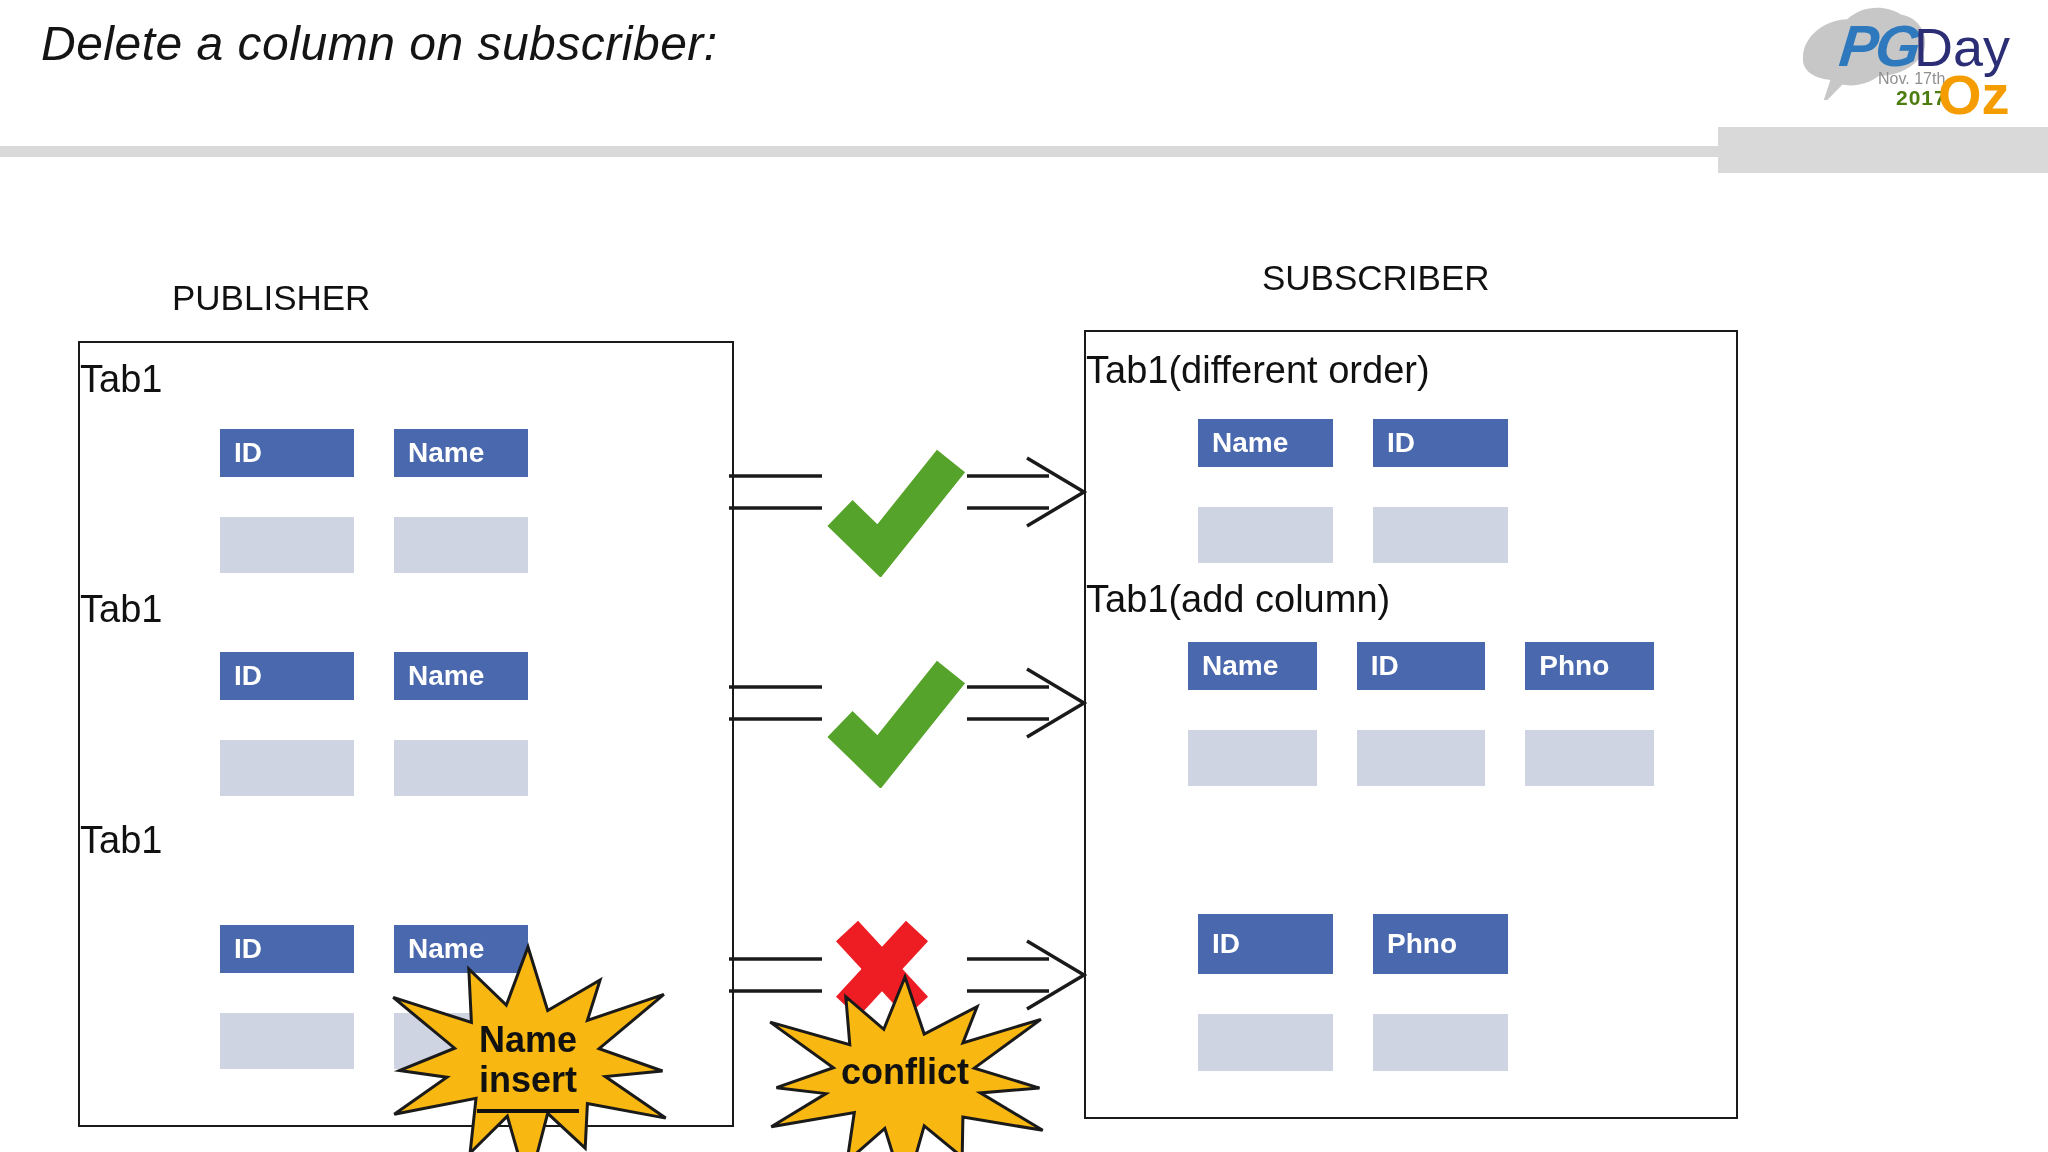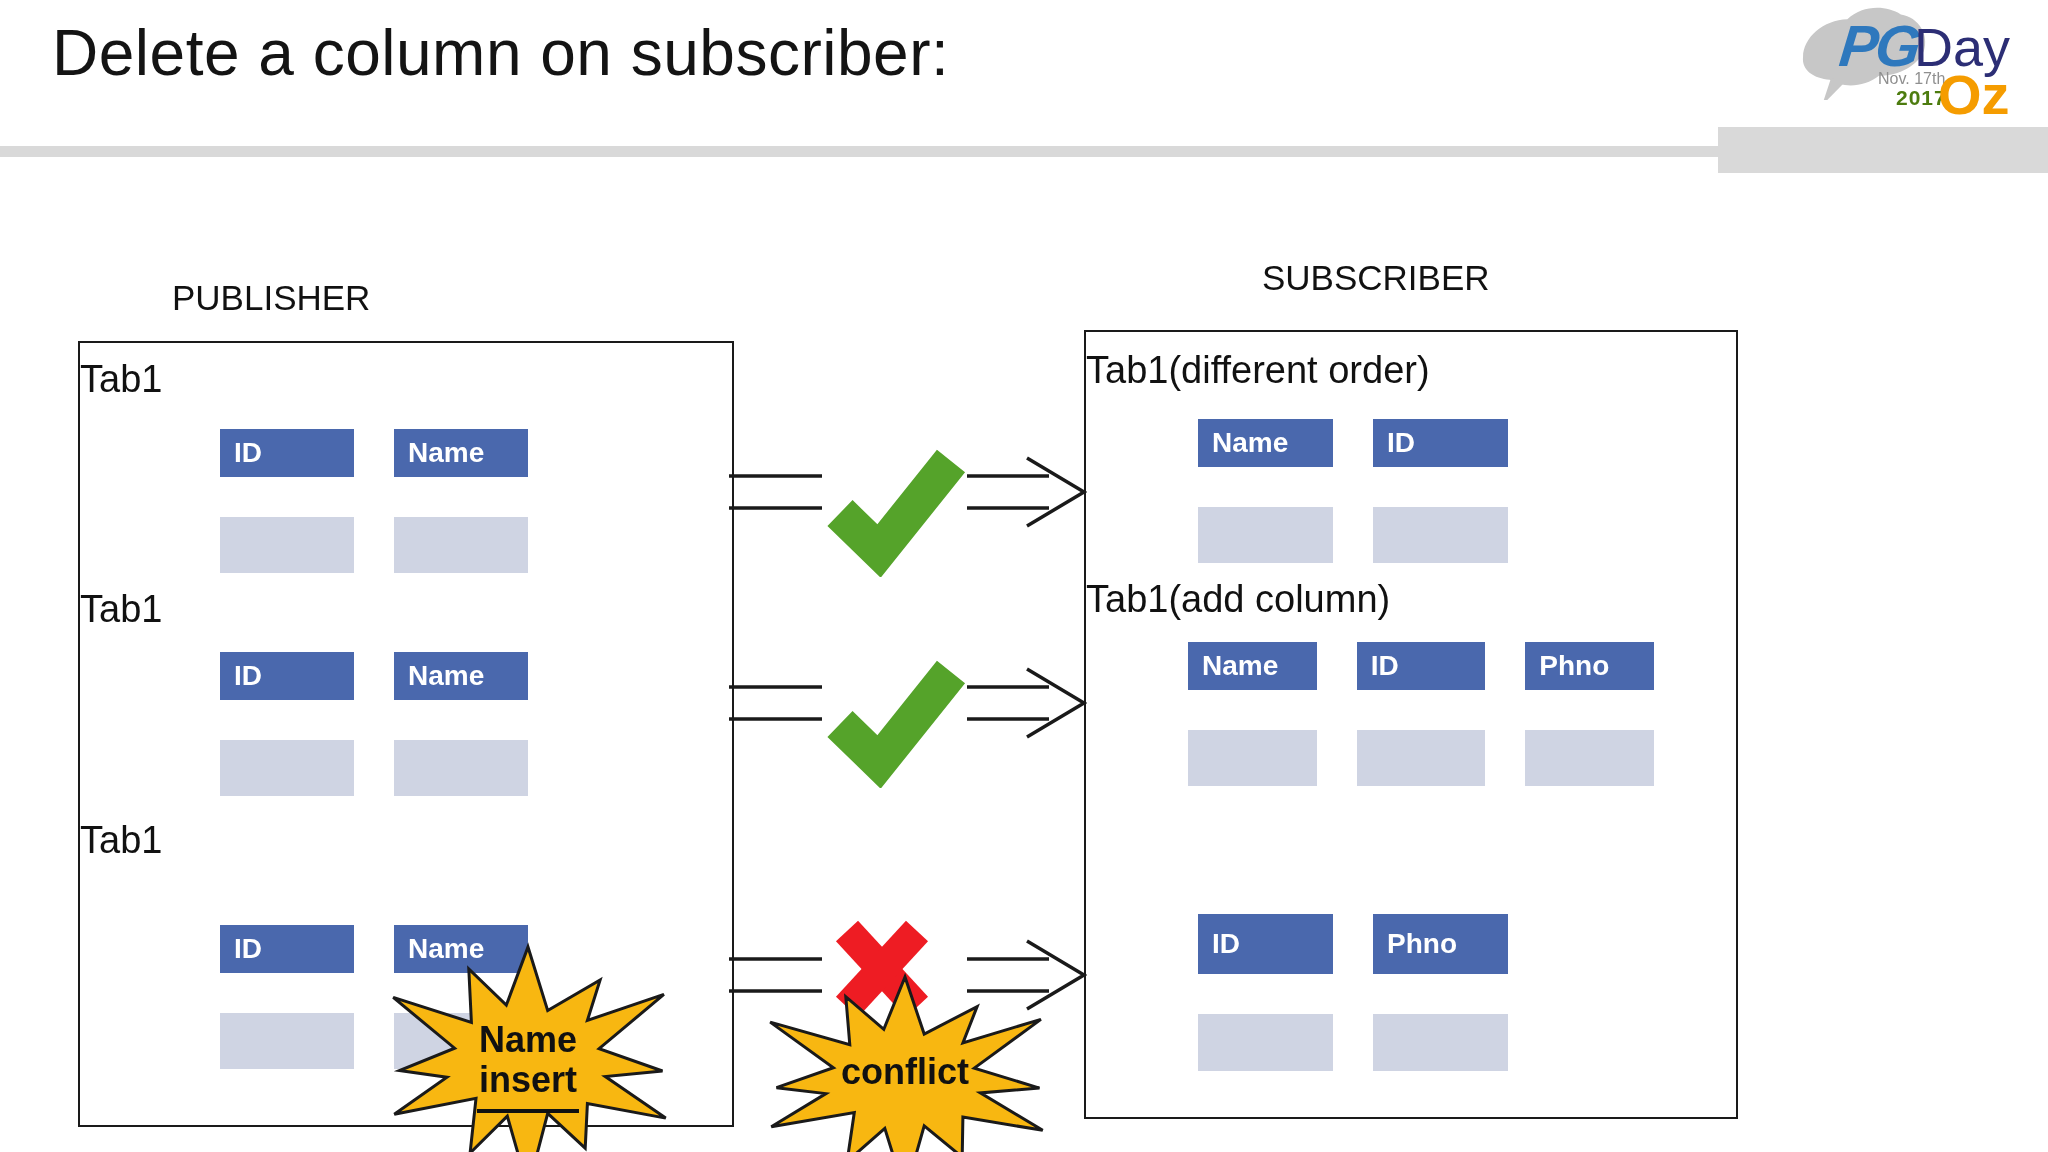--- a/index.html
+++ b/index.html
@@ -1,21 +1,21 @@
 <!DOCTYPE html>
 <html style="--header-blue: #4a68ad; --row-lavender: #cfd4e3; --check-green: #55a32a; --cross-red: #ee1c23; --star-yellow: #f8b711; --bar-gray: #d9d9d9; --logo-blue: #2e78bd; --logo-navy: #2c2e75; --logo-orange: #f59c00; --logo-map-gray: #c7c7c7;"><head>
 <meta charset="utf-8">
 <style>
   html,body{margin:0;padding:0;background:#fff;}
   .slide{
     position:relative;width:2048px;height:1152px;background:#ffffff;overflow:hidden;
     font-family:"Liberation Sans", sans-serif;color:#141414;
   }
   
-  .slide-title{position:absolute;left:52px;top:16px;font-size:64px;letter-spacing:.5px;color:#141414;white-space:nowrap;}
+  .slide-title{position:absolute;left:41px;top:16px;font-size:48px;letter-spacing:.5px;color:#141414;white-space:nowrap;font-style:italic;}
   .bar-thin{position:absolute;left:0;top:146px;width:1718px;height:11px;background:var(--bar-gray,#d9d9d9);}
   .bar-thick{position:absolute;left:1718px;top:127px;width:330px;height:46px;background:var(--bar-gray,#d9d9d9);}
 
   
   .logo{position:absolute;left:1788px;top:4px;width:250px;height:122px;}
   .logo-map{position:absolute;left:0;top:0;width:150px;height:96px;}
   .logo-map path, .logo-map polygon{fill:var(--logo-map-gray,#c7c7c7);}
   .logo-pg{position:absolute;left:52px;top:8px;font-size:58px;font-weight:bold;font-style:italic;
            letter-spacing:-3px;color:var(--logo-blue,#2e78bd);transform:skewX(-6deg);}
   .logo-day{position:absolute;left:126px;top:12px;font-size:54px;font-weight:500;color:var(--logo-navy,#2c2e75);}

